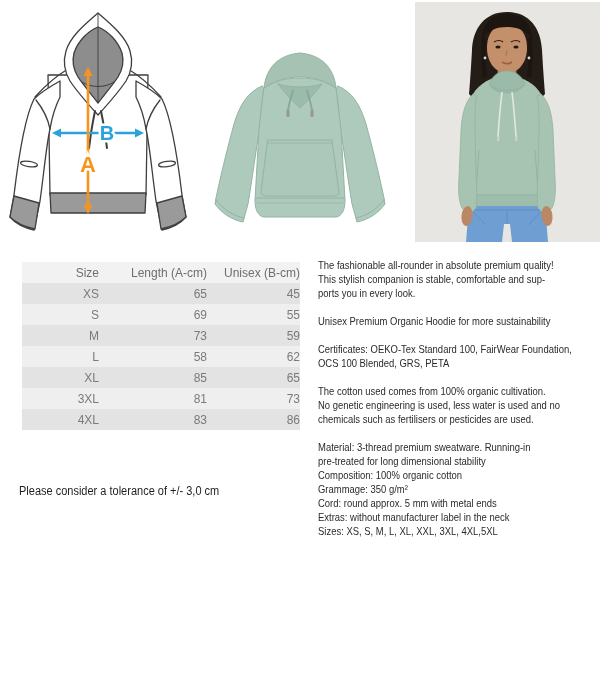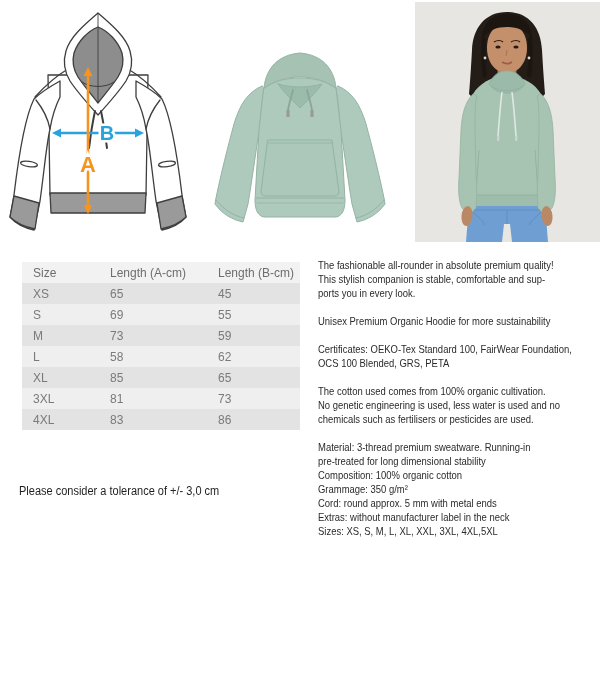--- a/index.html
+++ b/index.html
@@ -17,21 +17,21 @@
   .flat-wrap{left:200px;top:0;width:200px;height:250px;}
   .model-wrap{left:415px;top:2px;width:185px;height:240px;}
 
   
   .table-wrap{position:absolute;left:22px;top:262px;width:278px;}
   table.size-table{
     border-collapse:collapse;table-layout:fixed;width:278px;
     font-size:12px;color:#7a7a7a;
   }
   table.size-table th,table.size-table td{
-    height:21px;padding:0 0 0 11px;text-align:left;font-weight:normal;
+    height:21px;padding:0 0 0 11px;text-align:right;font-weight:normal;
     vertical-align:middle;white-space:nowrap;overflow:hidden;
   }
   table.size-table thead tr{background:#f2f2f2;color:#6e6e6e;}
   table.size-table tbody tr:nth-child(odd){background:#e3e3e3;}
   table.size-table tbody tr:nth-child(even){background:#efefef;}
 
   .tolerance{
     position:absolute;left:19px;top:484px;width:320px;margin:0;
     font-size:12.5px;color:#1f1f1f;white-space:nowrap;
     transform:scaleX(0.88);transform-origin:0 0;
@@ -193,21 +193,21 @@
     <table class="size-table">
       <colgroup>
           <col style="width:77px">
           <col style="width:108px">
           <col style="width:93px">
         </colgroup>
       <thead>
         <tr>
           <th>Size</th>
           <th>Length (A-cm)</th>
-          <th>Length (B-cm)</th>
+          <th>Unisex (B-cm)</th>
         </tr>
       </thead>
       <tbody>
           <tr>
             <td>XS</td>
             <td>65</td>
             <td>45</td>
           </tr>
           <tr>
             <td>S</td>

